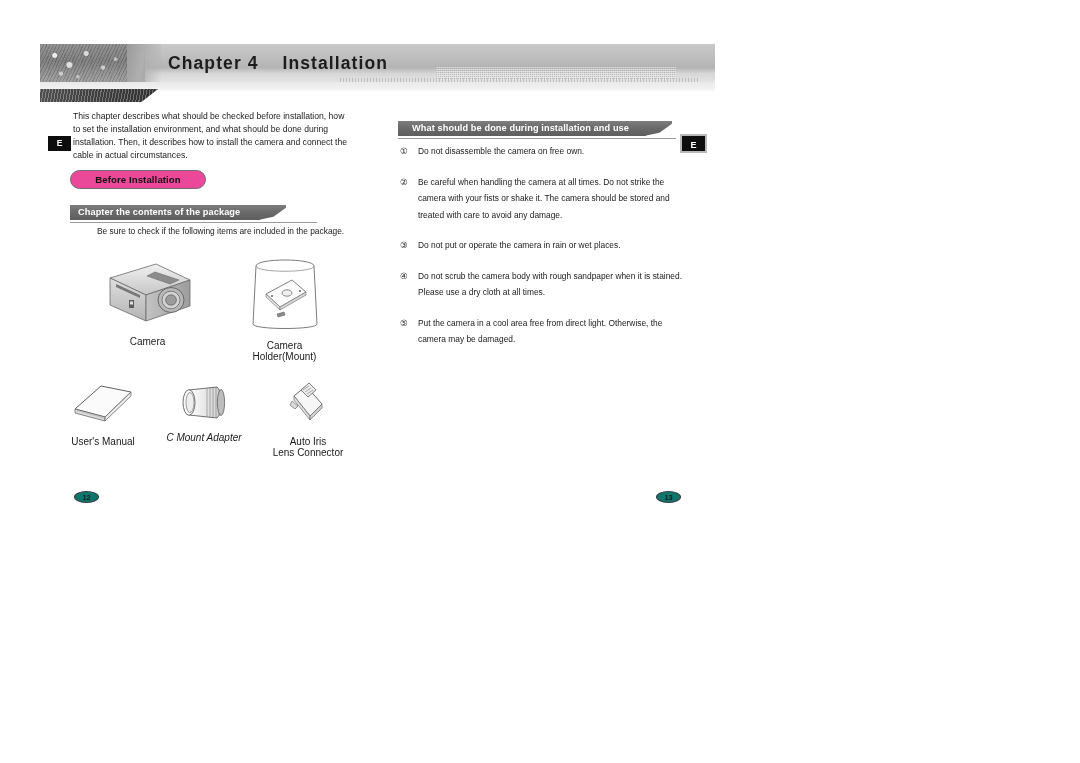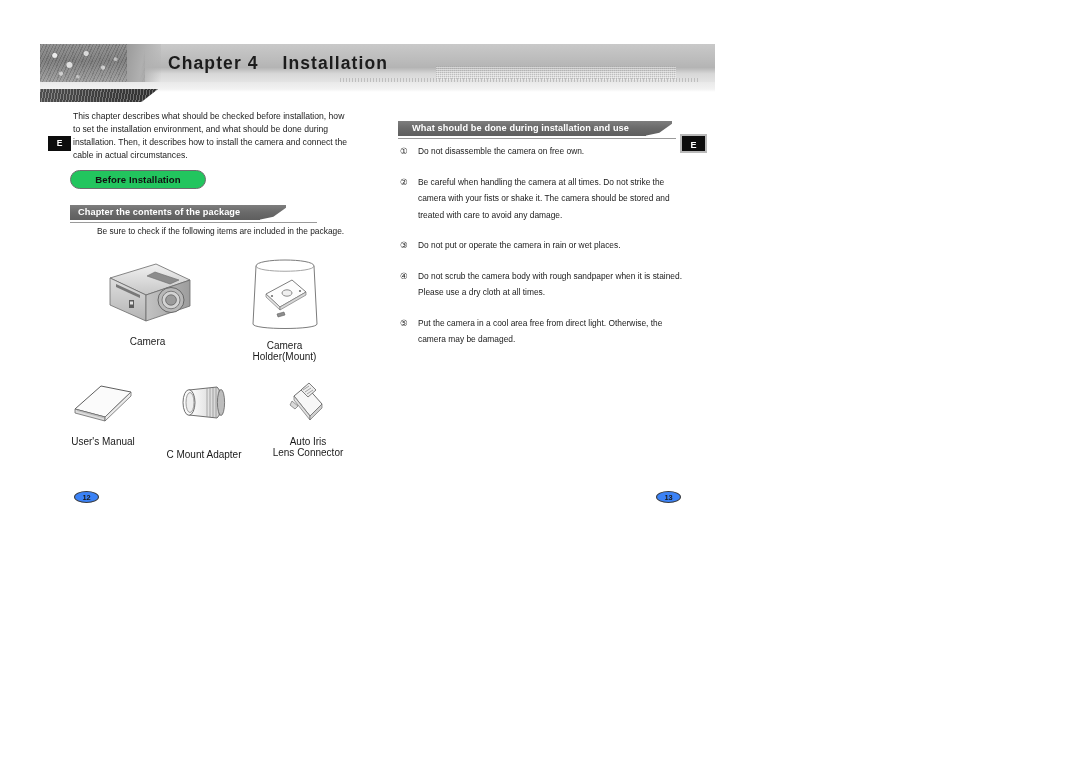--- a/index.html
+++ b/index.html
@@ -120,21 +120,21 @@
     font-size: 9px;
   }
 
   
   .pill-heading {
     position: absolute;
     left: 70px; top: 170px;
     width: 136px; height: 19px;
     border: 1.6px solid #6d6d6d;
     border-radius: 10px;
-    background: #22c55e;
+    background: #ec4899;
     font-size: 9.6px;
     font-weight: bold;
     color: #111111;
     line-height: 17px;
     text-align: center;
     letter-spacing: .1px;
   }
 
   
   .banner {
@@ -209,36 +209,36 @@
   }
   .fig-art { display: block; margin: 0 auto; }
 
   #fig-camera      { left: 100px; top: 258px; width: 95px; }
   #fig-camera .cap { margin-top: 6px; }
   #fig-holder      { left: 238px; top: 250px; width: 93px; }
   #fig-holder .cap { margin-top: 5px; }
   #fig-manual      { left: 63px; top: 378px; width: 80px; }
   #fig-manual .cap { margin-top: 8px; }
   #fig-cmount      { left: 165px; top: 378px; width: 78px; }
-  #fig-cmount .cap { margin-top: 21px; }
+  #fig-cmount .cap { margin-top: 4px; font-style: italic; }
   #fig-autoiris    { left: 272px; top: 378px; width: 72px; }
   #fig-autoiris .cap { margin-top: 8px; }
 
   
   .page-num {
     position: absolute;
     width: 25px; height: 12px;
     border: 1.1px solid #3b3b3b;
     border-radius: 50%;
     font-size: 7.4px;
     font-weight: bold;
     line-height: 11px;
     text-align: center;
     color: #1a1a1a;
-    background: #3b82f6;
+    background: #0f766e;
   }
   #page-left  { left: 74px;  top: 491px; }
   #page-right { left: 656px; top: 491px; }
 </style>
 </head>
 <body>
 
 <div class="chapter-header">
   <div class="header-band">
     <div class="header-splash"></div>

